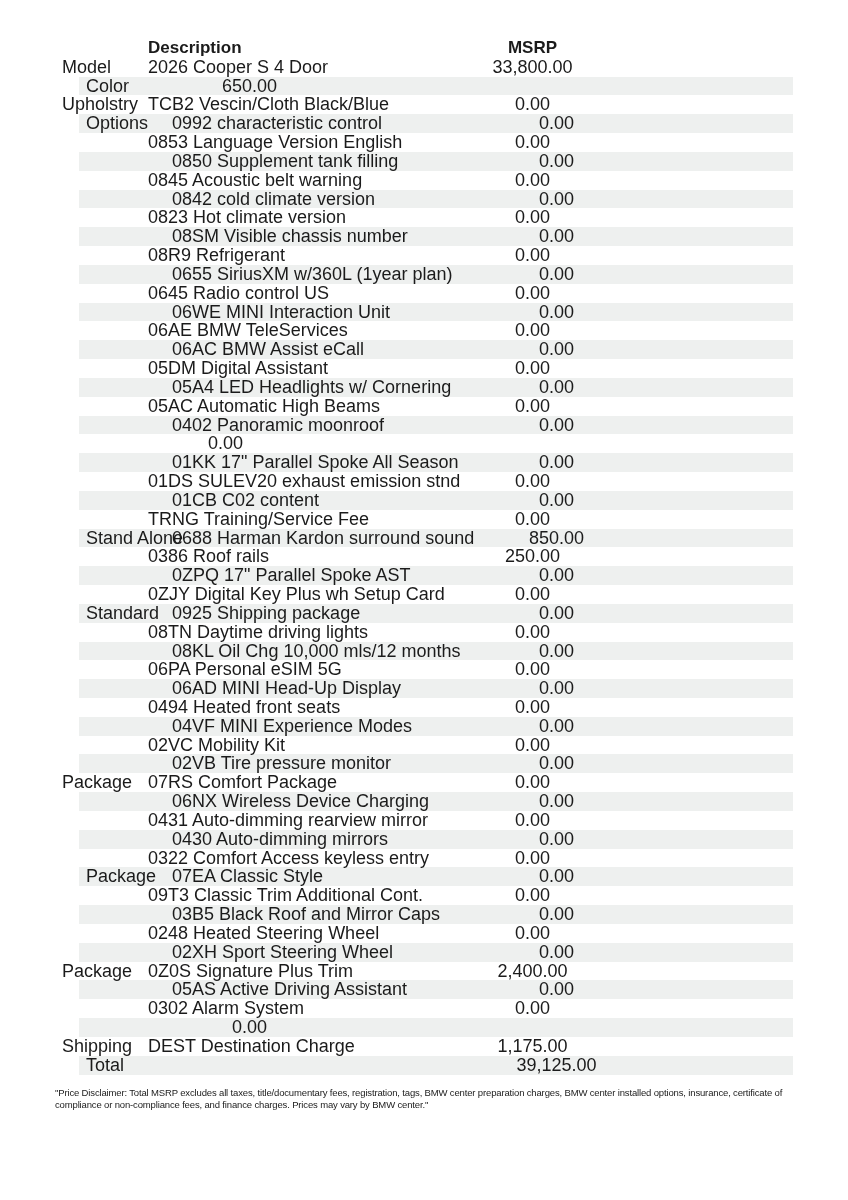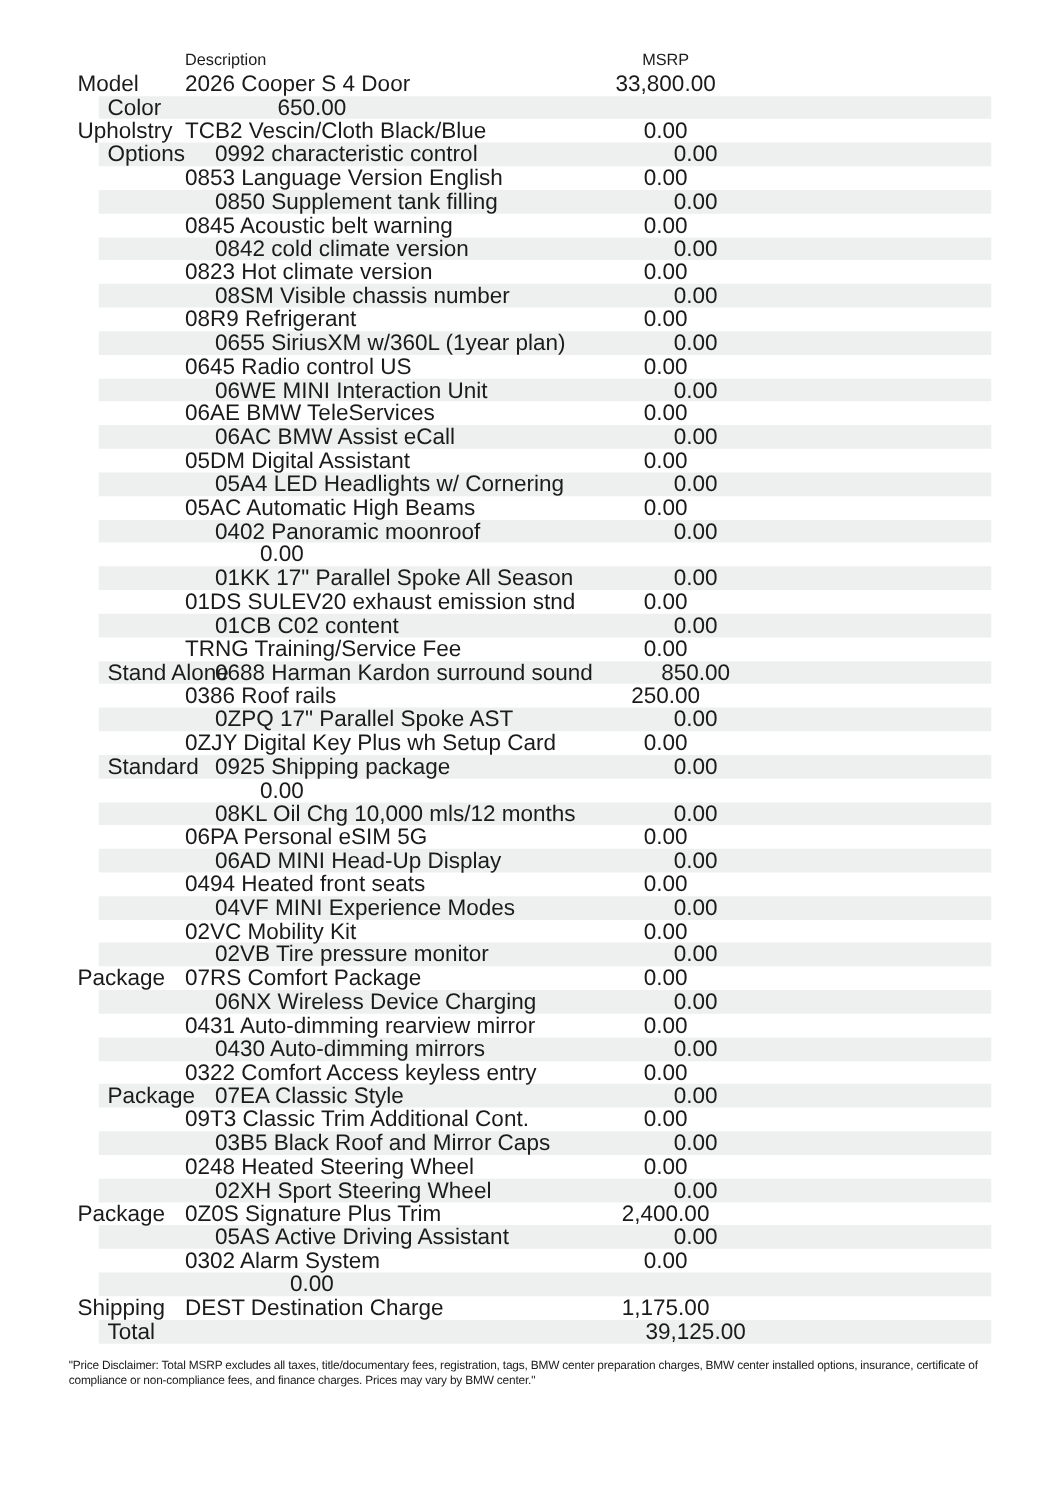--- a/index.html
+++ b/index.html
@@ -28,22 +28,22 @@
   }
   .row {
     display: flex;
     align-items: center;
     height: 18.83px;
     font-size: 18px;
     line-height: 18.83px;
     white-space: nowrap;
   }
   .row.header-row {
-    font-weight: 400;
-    font-size: 13px;
+    font-weight: 700;
+    font-size: 17px;
   }
   .row.striped { background: var(--stripe-color); margin-left: 24px; }
   .cell { overflow: visible; }
   .cell.cat    { width: 93px; padding-left: 7px; }
   .cell.desc   { width: 307px; }
   .cell.msrp   { width: 155px; text-align: center; }
   .cell.spacer { flex: 1; }
   .disclaimer {
     position: absolute;
     left: 55px;
@@ -241,20 +241,21 @@
       <div class="cell spacer"></div>
     </div>
         <div class="row striped">
       <div class="cell cat">Standard</div>
       <div class="cell desc">0925 Shipping package</div>
       <div class="cell msrp">0.00</div>
       <div class="cell spacer"></div>
     </div>
         <div class="row">
       <div class="cell cat"></div>
+      <div class="cell desc">08TN Daytime driving lights</div>
       <div class="cell msrp">0.00</div>
       <div class="cell spacer"></div>
     </div>
         <div class="row striped">
       <div class="cell cat"></div>
       <div class="cell desc">08KL Oil Chg 10,000 mls/12 months</div>
       <div class="cell msrp">0.00</div>
       <div class="cell spacer"></div>
     </div>
         <div class="row">

